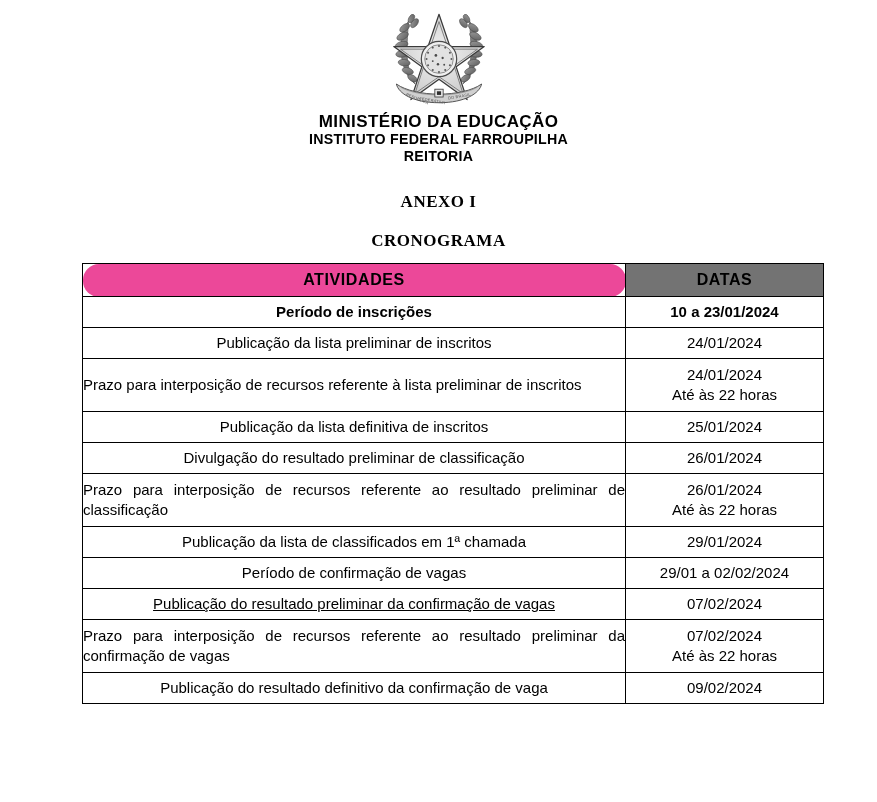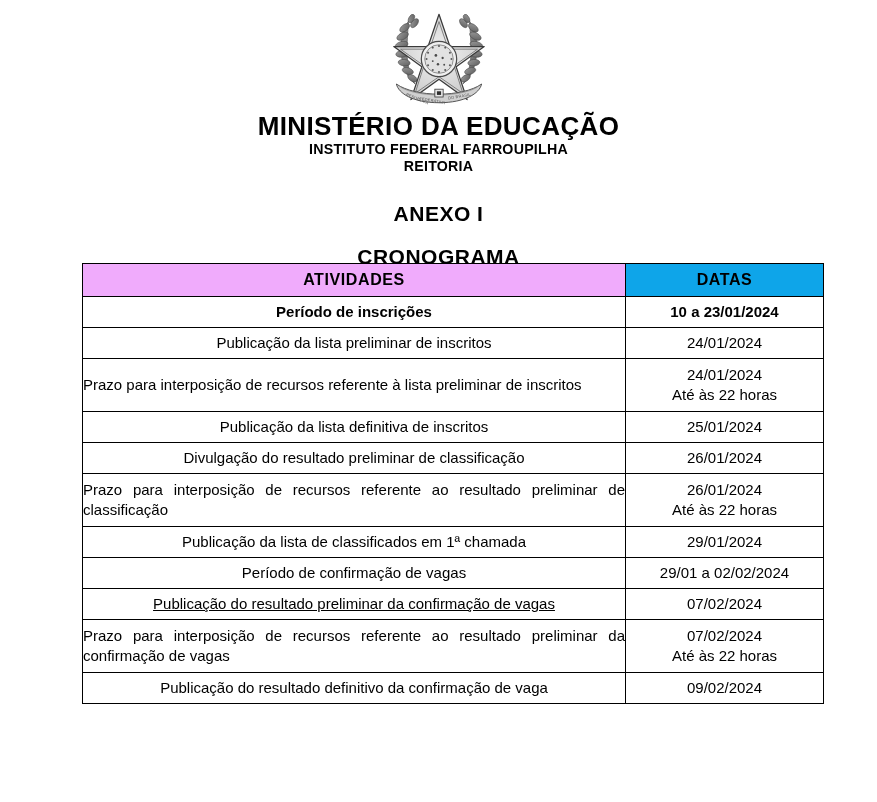--- a/index.html
+++ b/index.html
@@ -33,21 +33,21 @@
 
   .emblem-wrap {
     display: block;
     margin: 0 auto;
     width: 104px;
     height: 104px;
     line-height: 0;
   }
 
   .org-line-1 {
-    font-size: 26px;
+    font-size: 17px;
     font-weight: bold;
     letter-spacing: 0.4px;
     line-height: 1.12;
     margin-top: 2px;
     white-space: nowrap;
   }
   .org-line-2 {
     font-size: 14.2px;
     font-weight: bold;
     letter-spacing: 0.25px;
@@ -57,23 +57,24 @@
   .org-line-3 {
     font-size: 14.2px;
     font-weight: bold;
     letter-spacing: 0.25px;
     line-height: 1.18;
     white-space: nowrap;
   }
 
   .doc-title {
     text-align: center;
-    font-size: 21px;
+    font-size: 17px;
     font-weight: bold;
     letter-spacing: 0.5px;
+    font-family: Liberation Serif, serif;
   }
   .doc-title-annex { margin-top: 27px; }
   .doc-title-name  { margin-top: 19px; }
 
   
   .table-wrap {
     position: absolute;
     left: 82px;
     top: 263px;
     width: 741px;
@@ -228,22 +229,22 @@
   <div class="doc-title doc-title-name">CRONOGRAMA</div>
 
   <div class="table-wrap">
     <table class="cronograma">
       <colgroup>
         <col class="col-atividade">
         <col class="col-data">
       </colgroup>
       <thead>
         <tr>
-          <th style="background: #f0abfc; border-color: rgb(0, 0, 0);">ATIVIDADES</th>
-          <th style="background: #0ea5e9; border-color: rgb(0, 0, 0);">DATAS</th>
+          <th style="background: #ec4899; border-color: rgb(0, 0, 0); border-radius: 16px;">ATIVIDADES</th>
+          <th style="background: #737373; border-color: rgb(0, 0, 0);">DATAS</th>
         </tr>
       </thead>
       <tbody id="table-body">
           <tr class="row-single">
             <td class="cell-activity single bold" style="border-color: rgb(0, 0, 0);">Período de inscrições</td>
             <td class="cell-date bold" style="border-color: rgb(0, 0, 0);"><span>10 a 23/01/2024</span></td>
           </tr>
           <tr class="row-single">
             <td class="cell-activity single" style="border-color: rgb(0, 0, 0);">Publicação da lista preliminar de inscritos</td>
             <td class="cell-date" style="border-color: rgb(0, 0, 0);"><span>24/01/2024</span></td>

